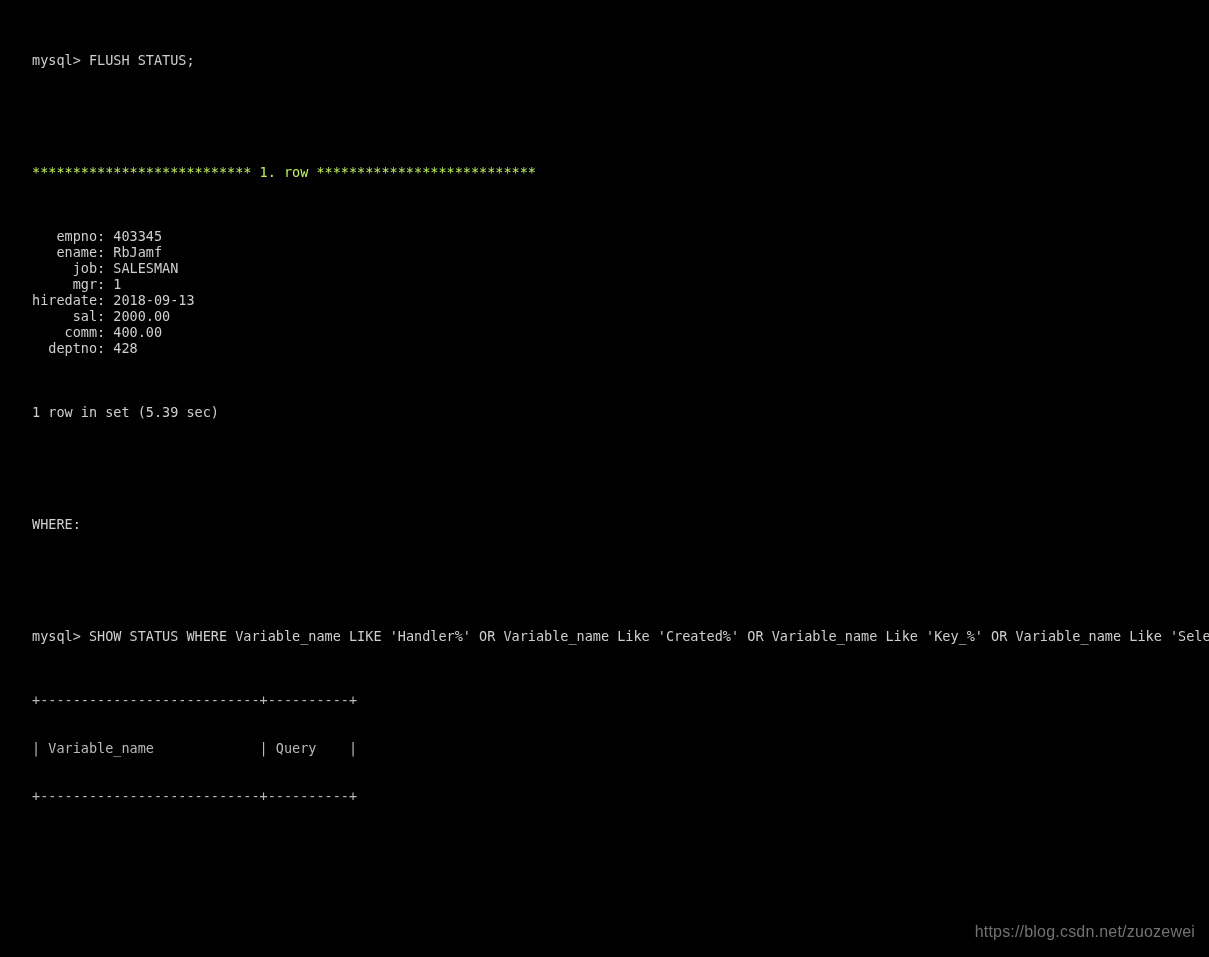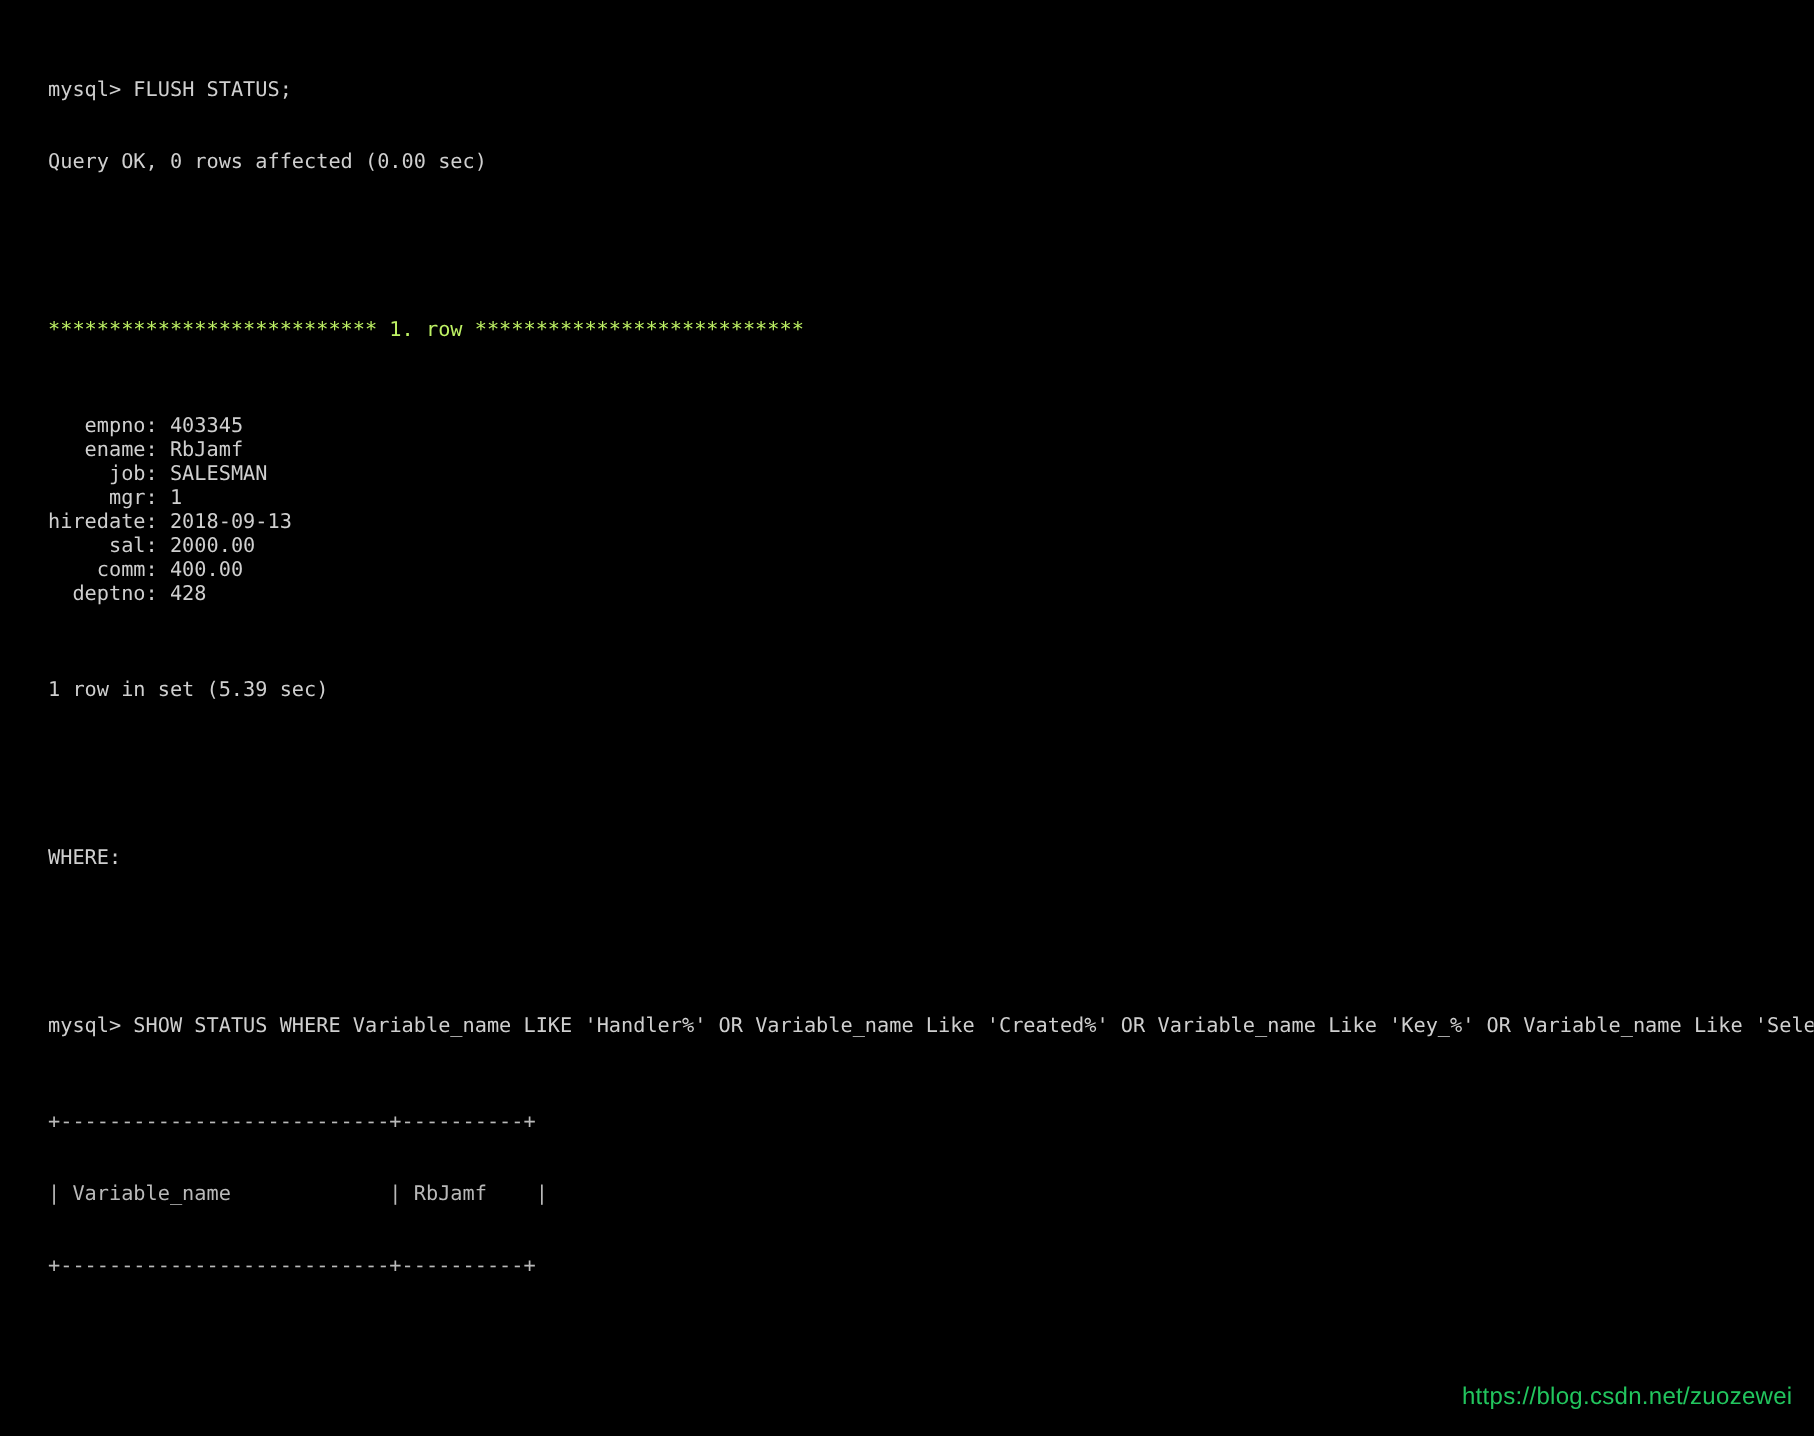--- a/index.html
+++ b/index.html
@@ -44,50 +44,49 @@
   .rule {
     color: #b9b9b9;
   }
   .stars {
     color: #bef264;
   }
   #watermark {
     position: absolute;
     right: 14px;
     bottom: 16px;
-    color: #22c55e;
+    color: #737373;
     font-family: "Liberation Sans", "DejaVu Sans", sans-serif;
     font-size: 16px;
     letter-spacing: 0.2px;
     white-space: nowrap;
   }
 </style>
 </head>
 <body>
 
 <div id="terminal">
 
   <div class="line"><span>mysql&gt; </span><span>FLUSH STATUS;</span></div>
-  <div class="line">Query OK, 0 rows affected (0.00 sec)</div>
   <div class="line blank"></div>
 
   <div class="line stars">*************************** 1. row ***************************</div>
 
   <div id="record-block"><div class="line"><span>   empno: </span><span>403345</span></div><div class="line"><span>   ename: </span><span>RbJamf</span></div><div class="line"><span>     job: </span><span>SALESMAN</span></div><div class="line"><span>     mgr: </span><span>1</span></div><div class="line"><span>hiredate: </span><span>2018-09-13</span></div><div class="line"><span>     sal: </span><span>2000.00</span></div><div class="line"><span>    comm: </span><span>400.00</span></div><div class="line"><span>  deptno: </span><span>428</span></div></div>
 
   <div class="line">1 row in set (5.39 sec)</div>
   <div class="line blank"></div>
 
   <div class="line">WHERE:</div>
   <div class="line blank"></div>
 
   <div class="line"><span>mysql&gt; </span><span>SHOW STATUS WHERE Variable_name LIKE 'Handler%' OR Variable_name Like 'Created%' OR Variable_name Like 'Key_%' OR Variable_name Like 'Select_%';</span></div>
 
   <div class="line rule">+---------------------------+----------+</div>
-  <div class="line"><span class="rule">| Variable_name             | RbJamf    |</span></div>
+  <div class="line"><span class="rule">| Variable_name             | Query    |</span></div>
   <div class="line rule">+---------------------------+----------+</div>
 
   
 
   
   
 
   
   
 

